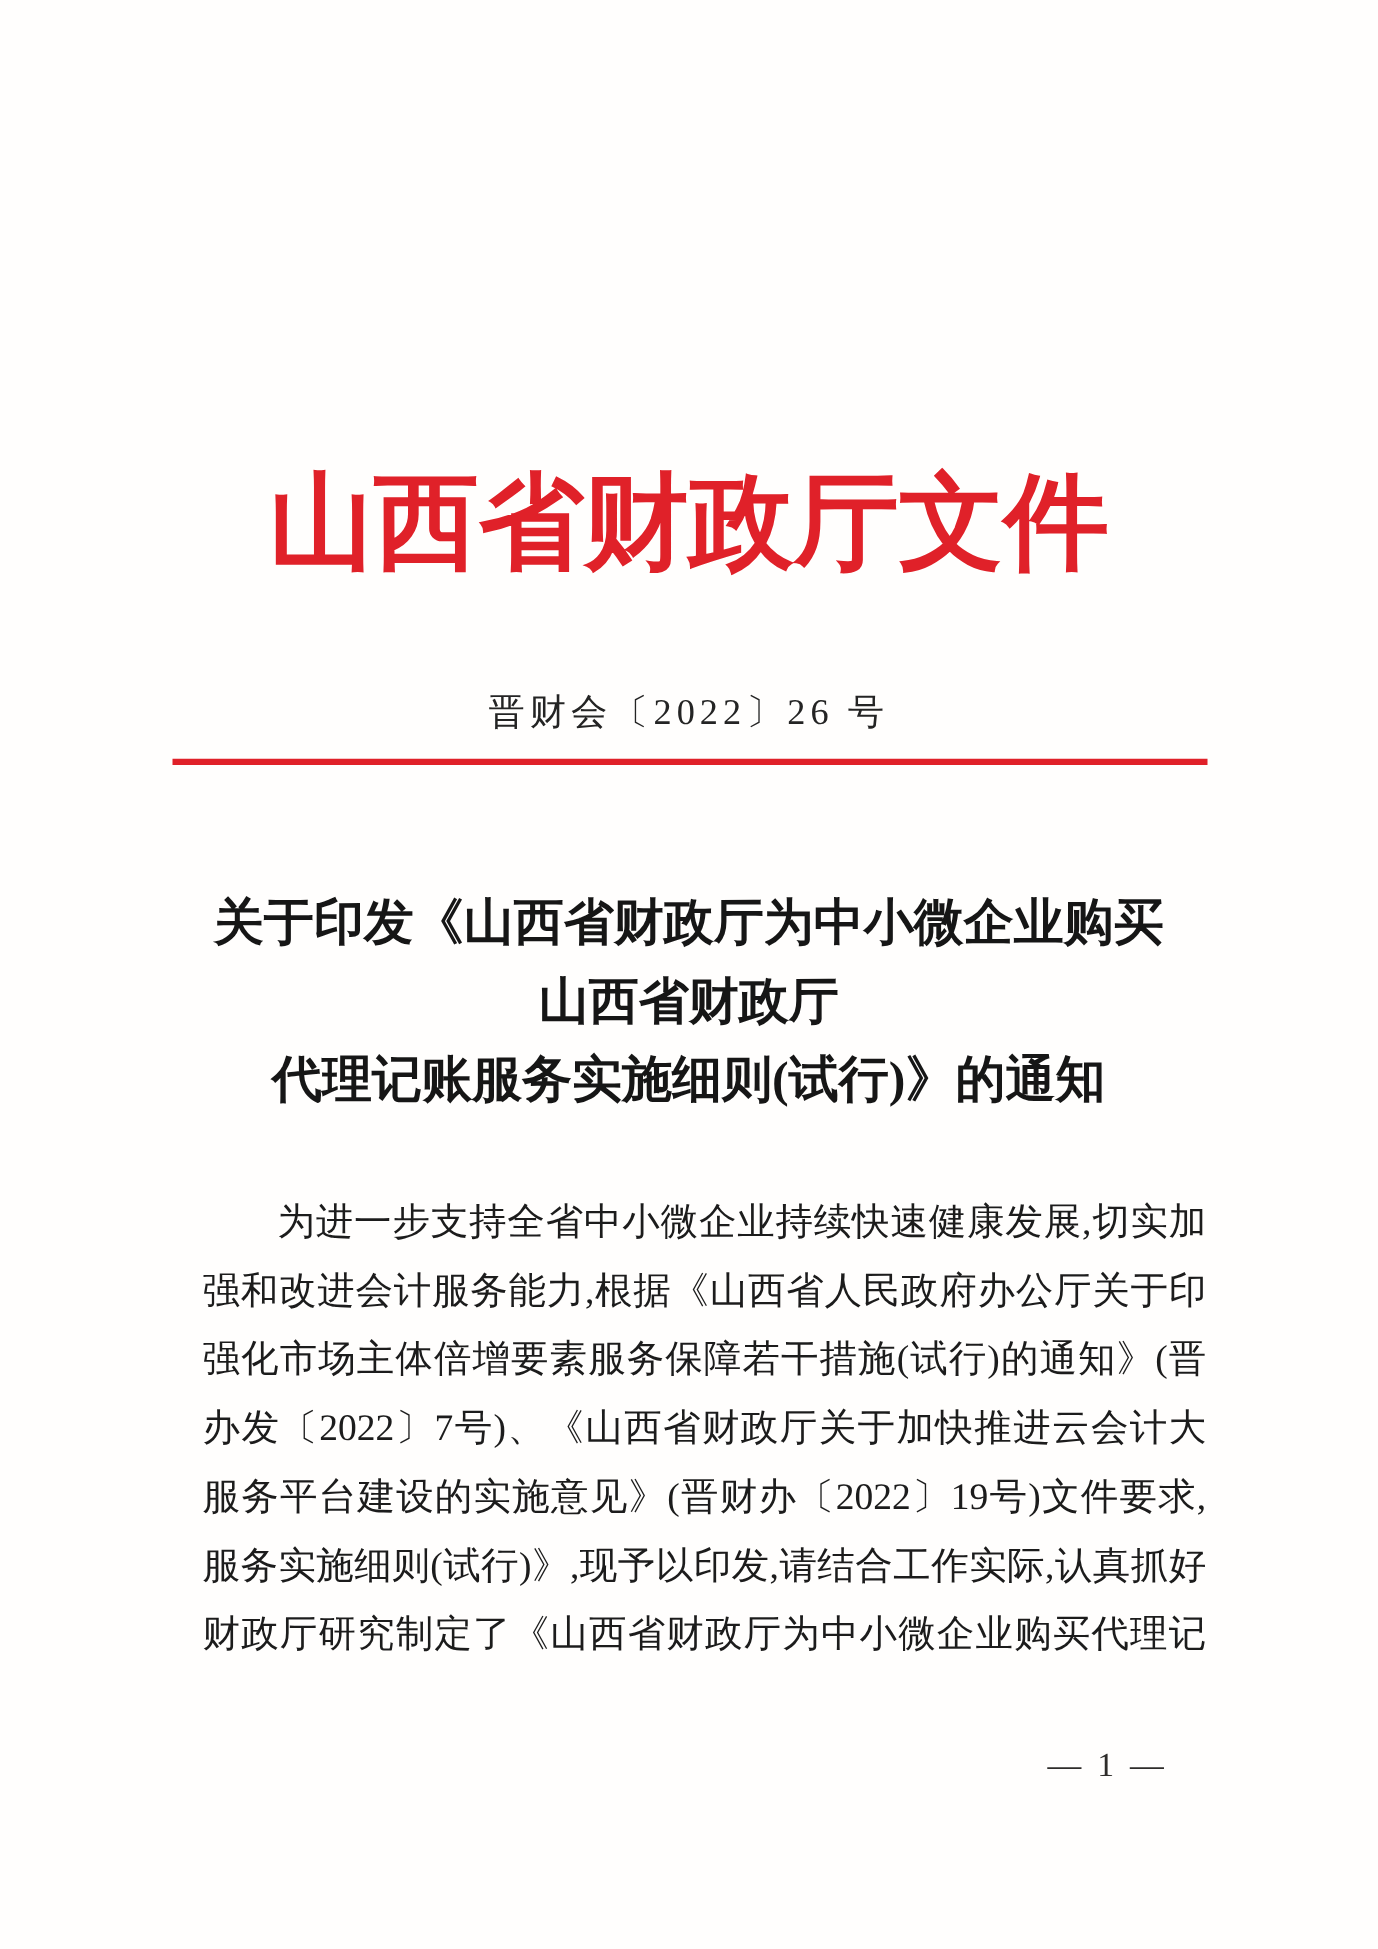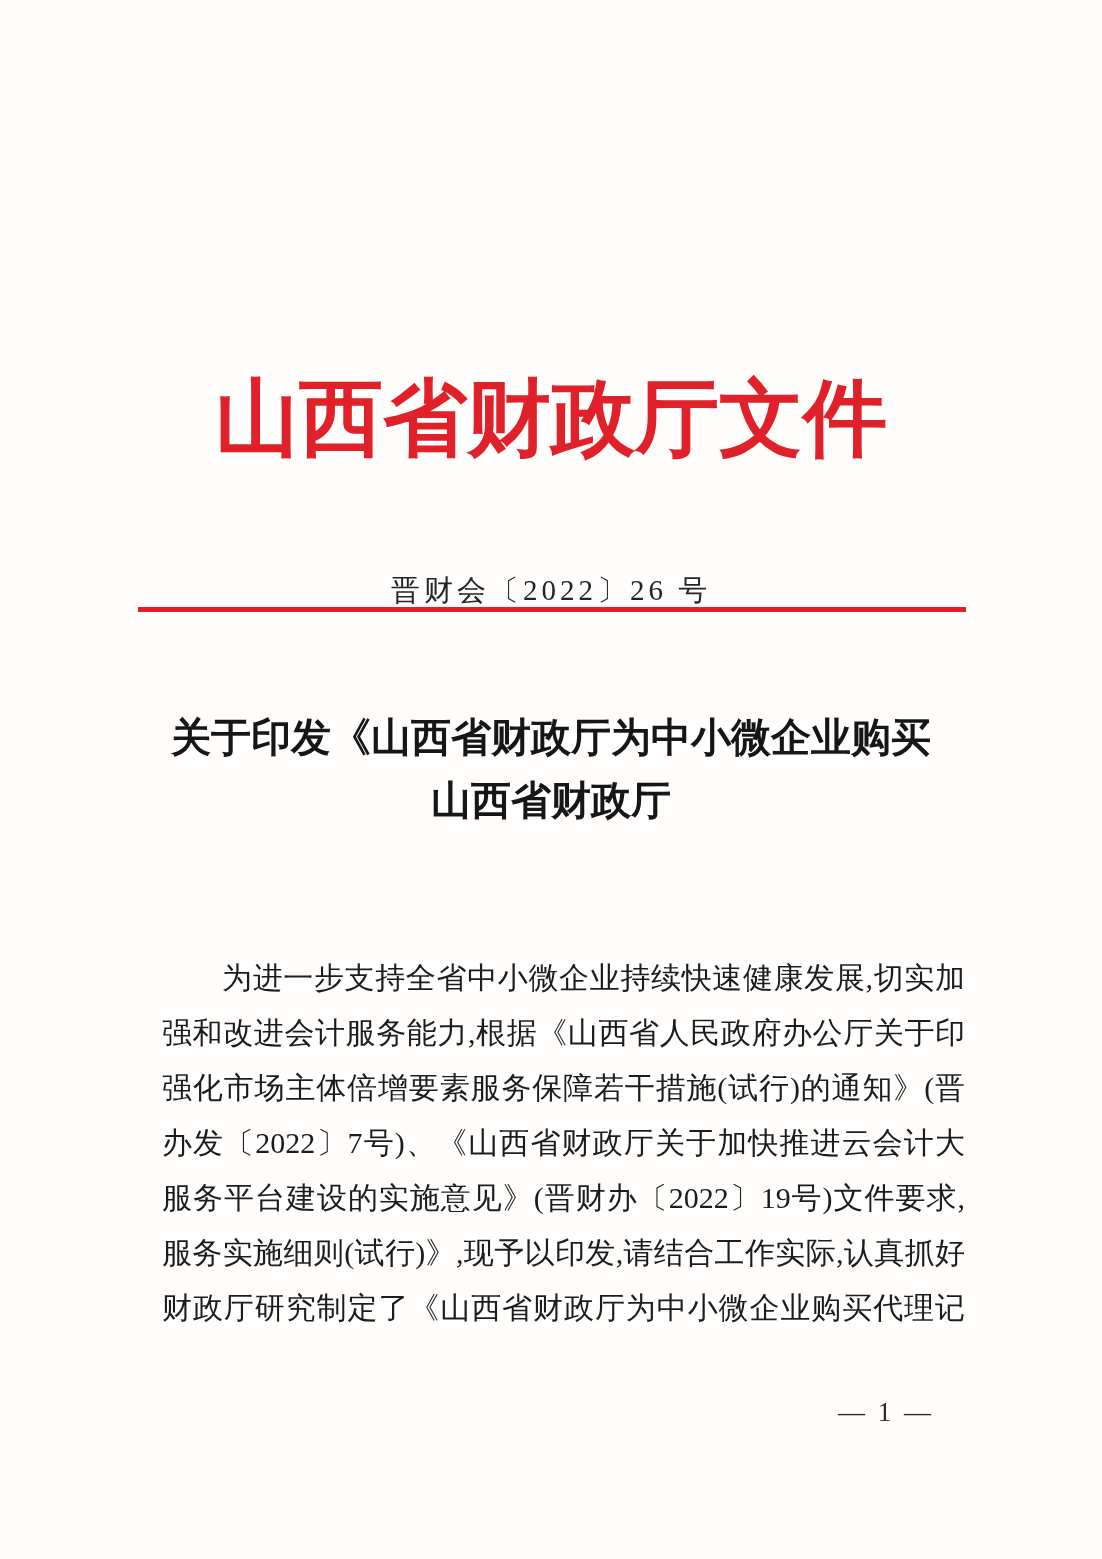--- a/index.html
+++ b/index.html
@@ -29,21 +29,21 @@
     text-align: center;
     font-size: 84px;
     line-height: 94px;
     font-weight: 700;
     color: var(--red);
     white-space: nowrap;
   }
   
   .doc-number {
     position: absolute;
-    top: 572px;
+    top: 552px;
     left: 0;
     width: 100%;
     text-align: center;
     font-size: 29px;
     line-height: 36px;
     letter-spacing: 4px;
     color: #242424;
     white-space: nowrap;
   }
   
@@ -109,20 +109,21 @@
 
   <div class="red-title">山西省财政厅文件</div>
 
   <div class="doc-number">晋财会〔2022〕26 号</div>
 
   <div class="red-line"></div>
 
   <div class="doc-title">
     <div class="t-line">关于印发《山西省财政厅为中小微企业购买</div>
     <div class="t-line">山西省财政厅</div>
+    <div class="t-line">代理记账服务实施细则(试行)》的通知</div>
   </div>
 
   <div class="doc-body">
     <div class="body-line indent">为进一步支持全省中小微企业持续快速健康发展,切实加</div>
     <div class="body-line">强和改进会计服务能力,根据《山西省人民政府办公厅关于印发</div>
     <div class="body-line">强化市场主体倍增要素服务保障若干措施(试行)的通知》(晋政</div>
     <div class="body-line">办发〔2022〕7号)、《山西省财政厅关于加快推进云会计大数据</div>
     <div class="body-line">服务平台建设的实施意见》(晋财办〔2022〕19号)文件要求,省</div>
     <div class="body-line">服务实施细则(试行)》,现予以印发,请结合工作实际,认真抓好</div>
     <div class="body-line">财政厅研究制定了《山西省财政厅为中小微企业购买代理记账</div>

